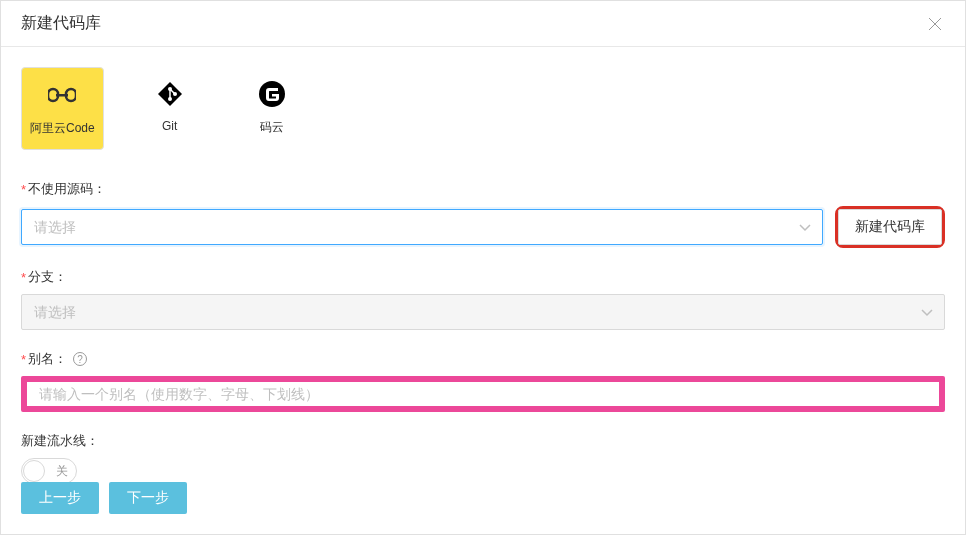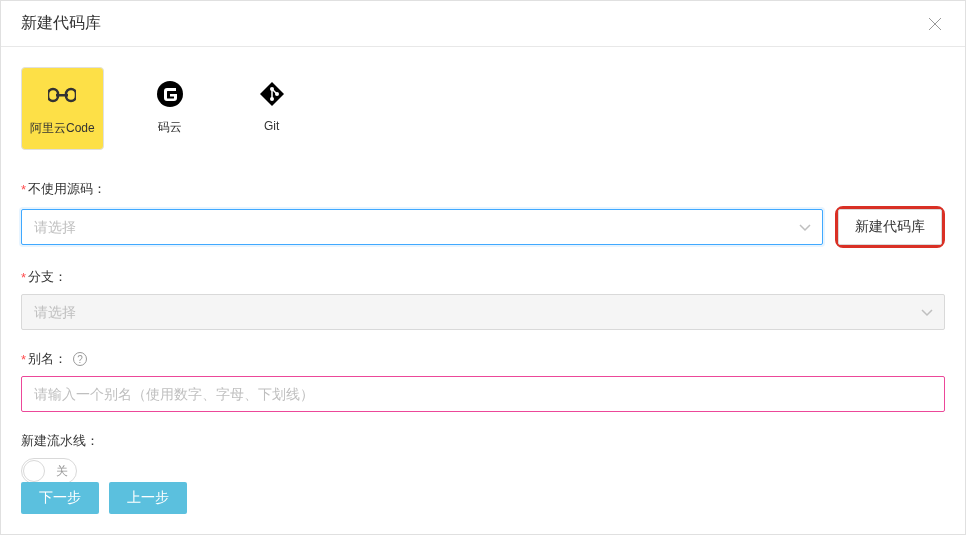--- a/index.html
+++ b/index.html
@@ -138,21 +138,21 @@
       right: 12px;
       top: 50%;
       transform: translateY(-50%);
       color: #bfbfbf;
       pointer-events: none;
     }
     .text-input {
       width: 100%;
       height: 36px;
       padding: 0 12px;
-      border: 1px solid #ec4899;
+      border: 6px solid #ec4899;
       border-radius: 2px;
       background: #fff;
       font-size: 14px;
       color: #333;
       outline: none;
     }
     .text-input::placeholder {
       color: #bfbfbf;
     }
     .btn-new-repo {
@@ -239,46 +239,46 @@
     <div class="source-tabs">
       <div class="source-tab active">
         <div class="source-tab-icon">
           <svg width="28" height="20" viewBox="0 0 28 20">
             <rect x="0" y="4" width="10" height="12" rx="5" fill="none" stroke="#333" stroke-width="2.5"></rect>
             <rect x="18" y="4" width="10" height="12" rx="5" fill="none" stroke="#333" stroke-width="2.5"></rect>
             <rect x="8" y="9" width="12" height="2.5" fill="#333"></rect>
           </svg>
         </div>
         <div class="source-tab-label">阿里云Code</div>
-      </div>
-
-      <div class="source-tab">
-        <div class="source-tab-icon">
-          <svg width="28" height="28" viewBox="0 0 28 28">
-            <circle cx="14" cy="14" r="13" fill="#000"></circle>
-            <path d="M 20 8 L 11 8 Q 8 8 8 11 L 8 18 Q 8 21 11 21 L 18 21 Q 21 21 21 18 L 21 14 L 14 14 L 14 16.5 L 18 16.5 L 18 18 Q 18 18.5 17.5 18.5 L 11.5 18.5 Q 11 18.5 11 18 L 11 11.5 Q 11 11 11.5 11 L 20 11 Z" fill="#fff"></path>
-          </svg>
-        </div>
-        <div class="source-tab-label">码云</div>
       </div>
 
       <div class="source-tab">
         <div class="source-tab-icon">
           <svg width="26" height="26" viewBox="0 0 26 26">
             <path d="M 13 1 L 25 13 L 13 25 L 1 13 Z" fill="#000"></path>
             <circle cx="13" cy="8" r="2" fill="#fff"></circle>
             <circle cx="13" cy="18" r="2" fill="#fff"></circle>
             <circle cx="18" cy="13" r="2" fill="#fff"></circle>
             <line x1="13" y1="8" x2="13" y2="18" stroke="#fff" stroke-width="1.5"></line>
             <line x1="13" y1="8" x2="18" y2="13" stroke="#fff" stroke-width="1.5"></line>
           </svg>
         </div>
         <div class="source-tab-label">Git</div>
       </div>
 
+      <div class="source-tab">
+        <div class="source-tab-icon">
+          <svg width="28" height="28" viewBox="0 0 28 28">
+            <circle cx="14" cy="14" r="13" fill="#000"></circle>
+            <path d="M 20 8 L 11 8 Q 8 8 8 11 L 8 18 Q 8 21 11 21 L 18 21 Q 21 21 21 18 L 21 14 L 14 14 L 14 16.5 L 18 16.5 L 18 18 Q 18 18.5 17.5 18.5 L 11.5 18.5 Q 11 18.5 11 18 L 11 11.5 Q 11 11 11.5 11 L 20 11 Z" fill="#fff"></path>
+          </svg>
+        </div>
+        <div class="source-tab-label">码云</div>
+      </div>
+
     </div>
 
     <div class="form-group">
       <div class="form-label">
         <span class="required-mark">*</span>
         <span>不使用源码：</span>
       </div>
       <div class="form-row">
         <div class="select-wrap">
           <input class="select-input focused" readonly="" placeholder="请选择" style="">
@@ -325,16 +325,16 @@
       <div class="switch-wrap">
         <div class="switch">
           <div class="switch-handle"></div>
           <span class="switch-text">关</span>
         </div>
       </div>
     </div>
   </div>
 
   <div class="modal-footer">
+    <button class="btn btn-primary">上一步</button>
     <button class="btn btn-primary">下一步</button>
-    <button class="btn btn-primary">上一步</button>
   </div>
 </div>
 
 </body></html>

